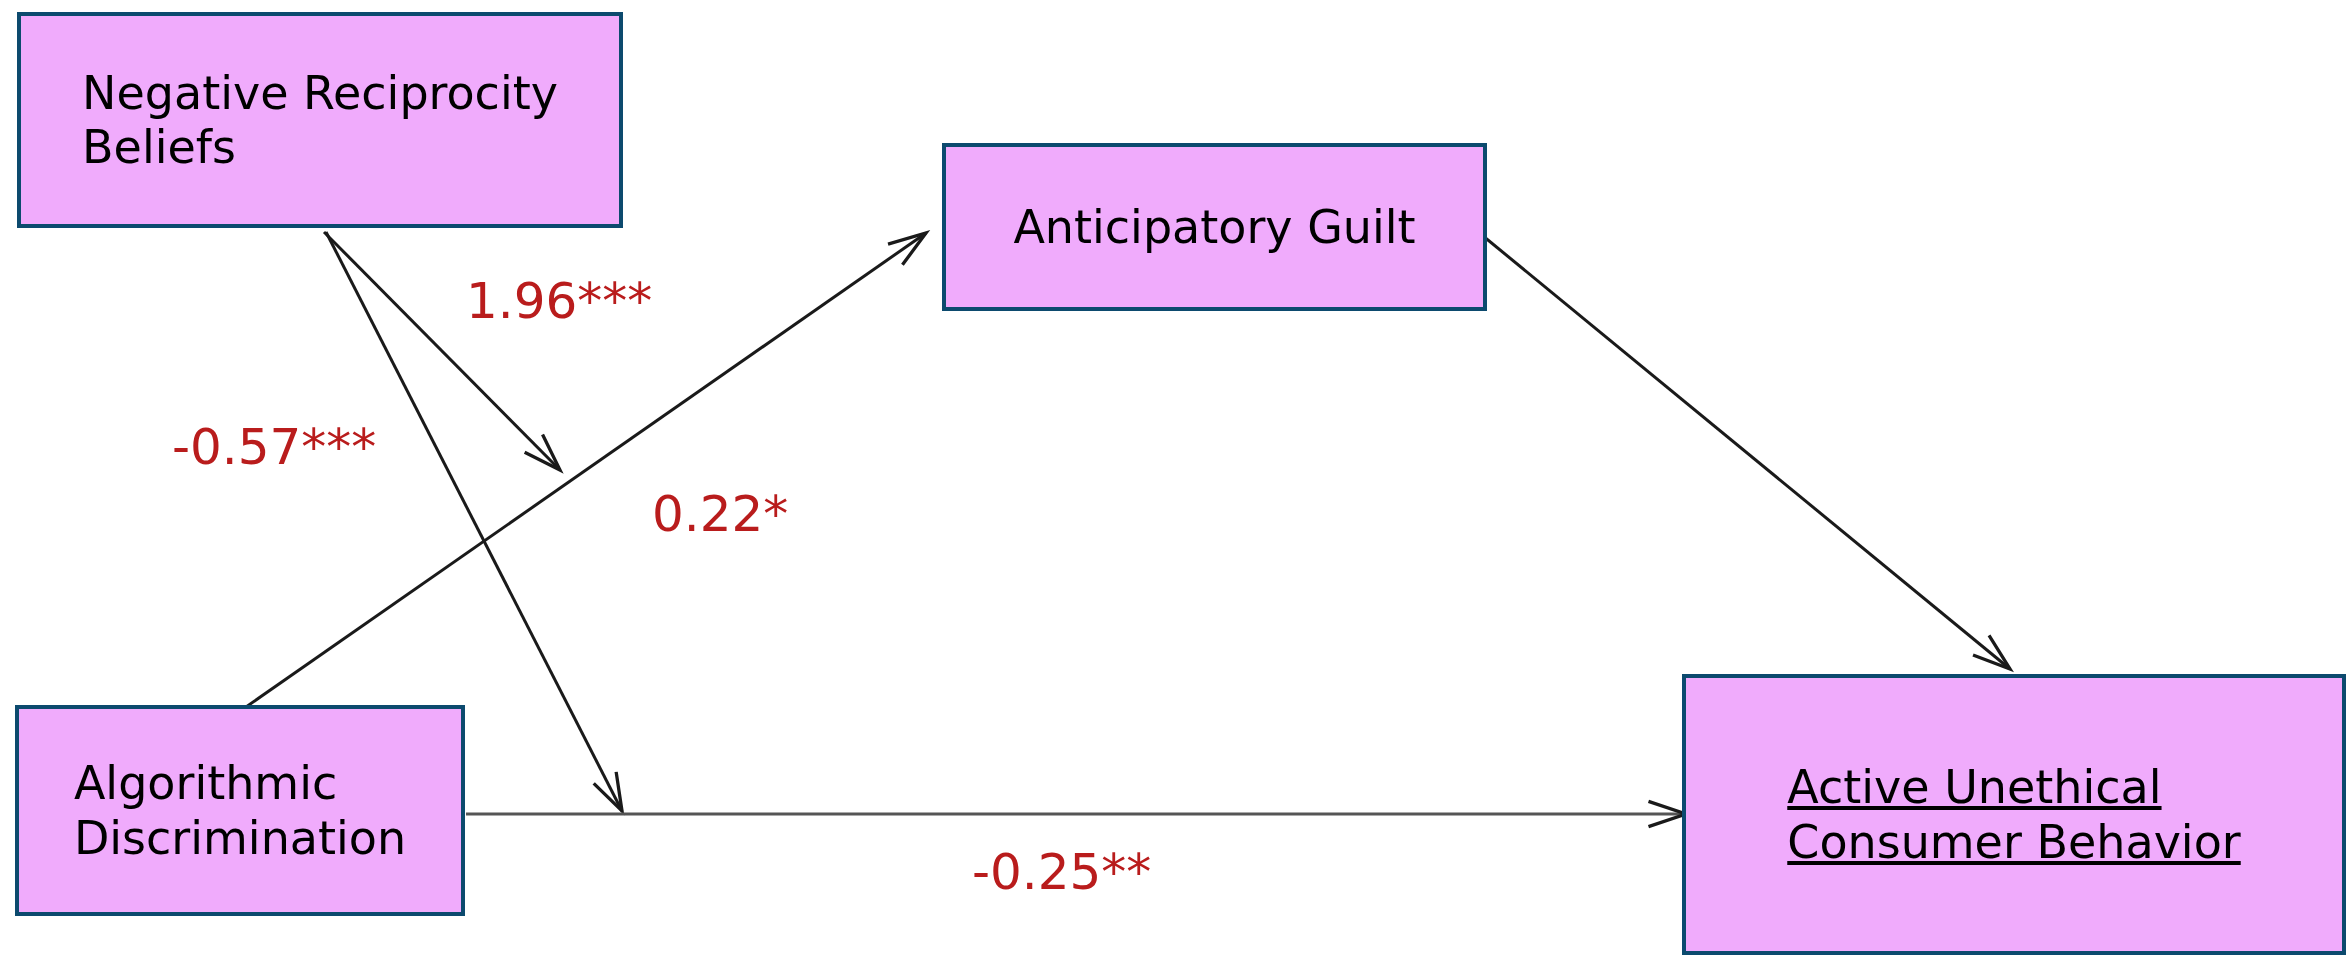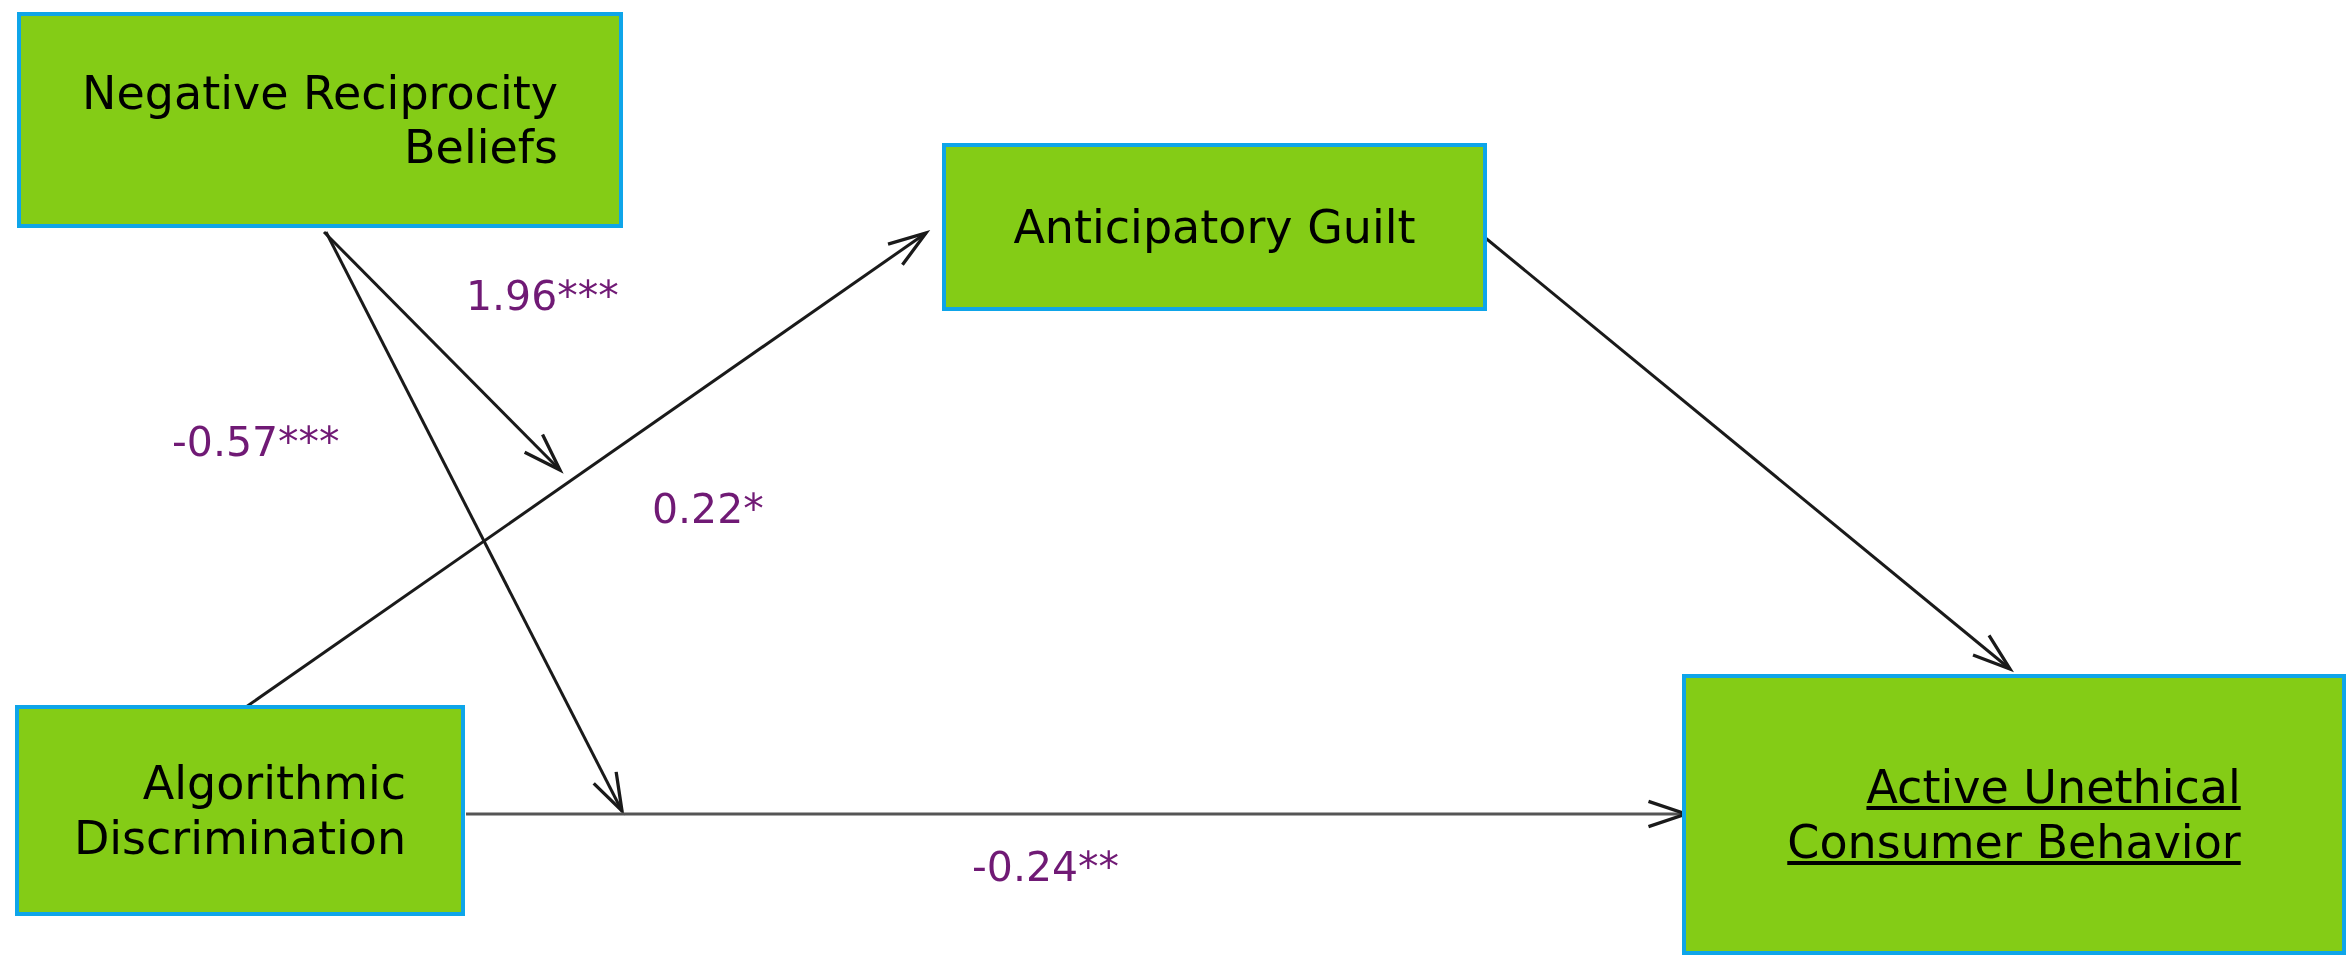--- a/index.html
+++ b/index.html
@@ -11,48 +11,48 @@
     position: relative;
     width: 2349px;
     height: 971px;
     background: #ffffff;
     overflow: hidden;
     font-family: "DejaVu Sans", sans-serif;
   }
   .node-box {
     position: absolute;
     box-sizing: border-box;
-    border: 4px solid #0ea5e9;
-    background: #84cc16;
+    border: 4px solid #0c4a6e;
+    background: #f0abfc;
     display: flex;
     align-items: center;
     justify-content: center;
-    text-align: right;
+    text-align: left;
     z-index: 3;
   }
   .node-label {
     font-size: 46px;
     line-height: 1.18;
     color: #000000;
     font-weight: 400;
     padding: 0 14px;
     white-space: pre-line;
   }
   #edge-layer {
     position: absolute;
     left: 0;
     top: 0;
     width: 2349px;
     height: 971px;
     z-index: 1;
   }
   .edge-label {
     position: absolute;
-    font-size: 41px;
-    color: #701a75;
+    font-size: 50px;
+    color: #b91c1c;
     white-space: nowrap;
     z-index: 4;
     letter-spacing: 0px;
   }
 </style>
 </head>
 <body>
 
 <div id="canvas">
 
@@ -96,15 +96,15 @@
 Consumer Behavior</div>
   </div>
 
   <div class="edge-label" style="left:466px; top:272px;">1.96***</div>
 
   <div class="edge-label" style="left:172px; top:418px;">-0.57***</div>
 
   <div class="edge-label" style="left:652px; top:463px;margin-top:22px;">0.22*</div>
 
 
-  <div class="edge-label" style="left:972px; top:843px;">-0.24**</div>
+  <div class="edge-label" style="left:972px; top:843px;">-0.25**</div>
 
 </div>
 
 </body></html>

